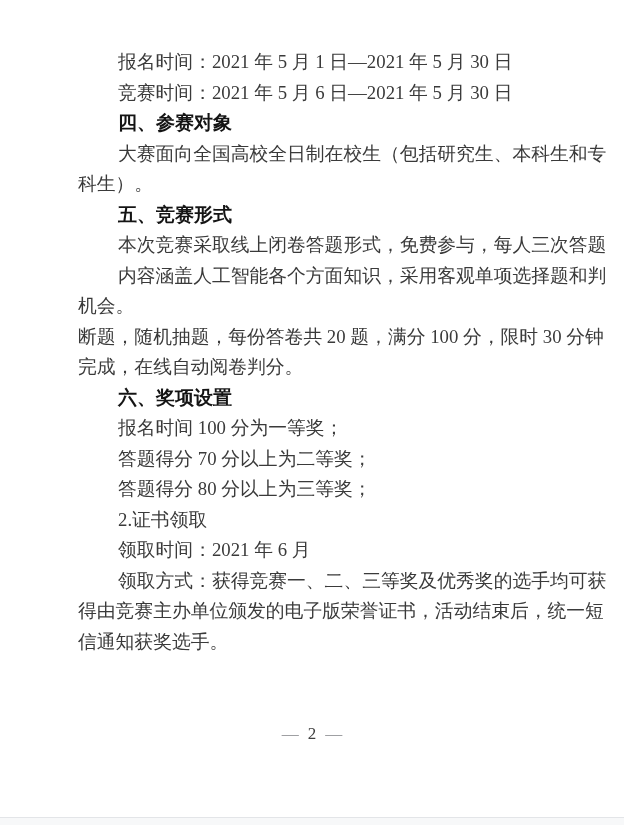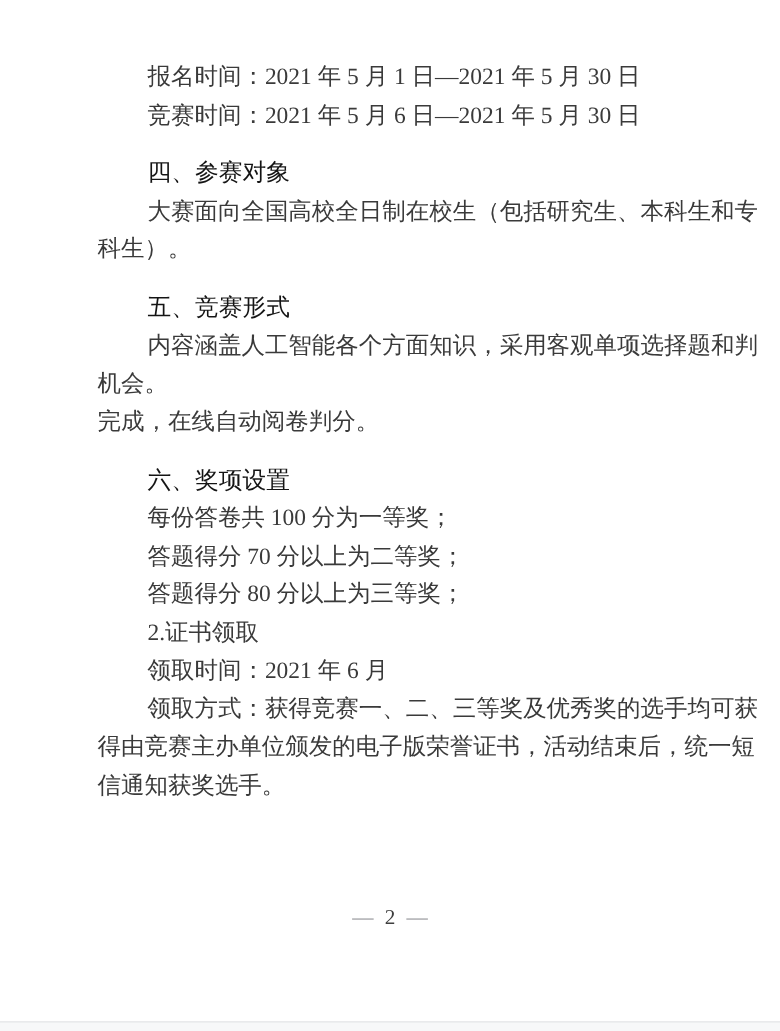--- a/index.html
+++ b/index.html
@@ -35,24 +35,23 @@
     white-space: nowrap;
     font-size: 18.8px;
     color: #3a3a3a;
     letter-spacing: 0px;
   }
   .line.indent {
     padding-left: 40px;
   }
   .line.heading {
     font-family: "Liberation Sans", "DejaVu Sans", sans-serif;
-    font-weight: 400;
+    font-weight: 700;
     color: #141414;
     font-size: 19px;
-    margin-top: 16px;
   }
   .footer {
     position: absolute;
     left: 0;
     top: 722px;
     width: 624px;
     height: 24px;
     line-height: 24px;
     text-align: center;
     font-size: 17px;
@@ -81,25 +80,27 @@
 
 <div class="viewport">
   <div class="page">
     <div class="content">
         <div class="line body indent">报名时间：2021 年 5 月 1 日—2021 年 5 月 30 日</div>
         <div class="line body indent">竞赛时间：2021 年 5 月 6 日—2021 年 5 月 30 日</div>
         <div class="line heading indent">四、参赛对象</div>
         <div class="line body indent">大赛面向全国高校全日制在校生（包括研究生、本科生和专</div>
         <div class="line body">科生）。</div>
         <div class="line heading indent">五、竞赛形式</div>
+        <div class="line body indent">本次竞赛采取线上闭卷答题形式，免费参与，每人三次答题</div>
         <div class="line body indent">内容涵盖人工智能各个方面知识，采用客观单项选择题和判</div>
         <div class="line body">机会。</div>
+        <div class="line body">断题，随机抽题，每份答卷共 20 题，满分 100 分，限时 30 分钟</div>
         <div class="line body">完成，在线自动阅卷判分。</div>
         <div class="line heading indent">六、奖项设置</div>
-        <div class="line body indent">每份答卷共 100 分为一等奖；</div>
+        <div class="line body indent">报名时间 100 分为一等奖；</div>
         <div class="line body indent">答题得分 70 分以上为二等奖；</div>
         <div class="line body indent">答题得分 80 分以上为三等奖；</div>
         <div class="line body indent">2.证书领取</div>
         <div class="line body indent">领取时间：2021 年 6 月</div>
         <div class="line body indent">领取方式：获得竞赛一、二、三等奖及优秀奖的选手均可获</div>
         <div class="line body">得由竞赛主办单位颁发的电子版荣誉证书，活动结束后，统一短</div>
         <div class="line body">信通知获奖选手。</div>
       </div>
     <div class="footer">
       <span class="dash">—</span><span class="num">2</span><span class="dash">—</span>

